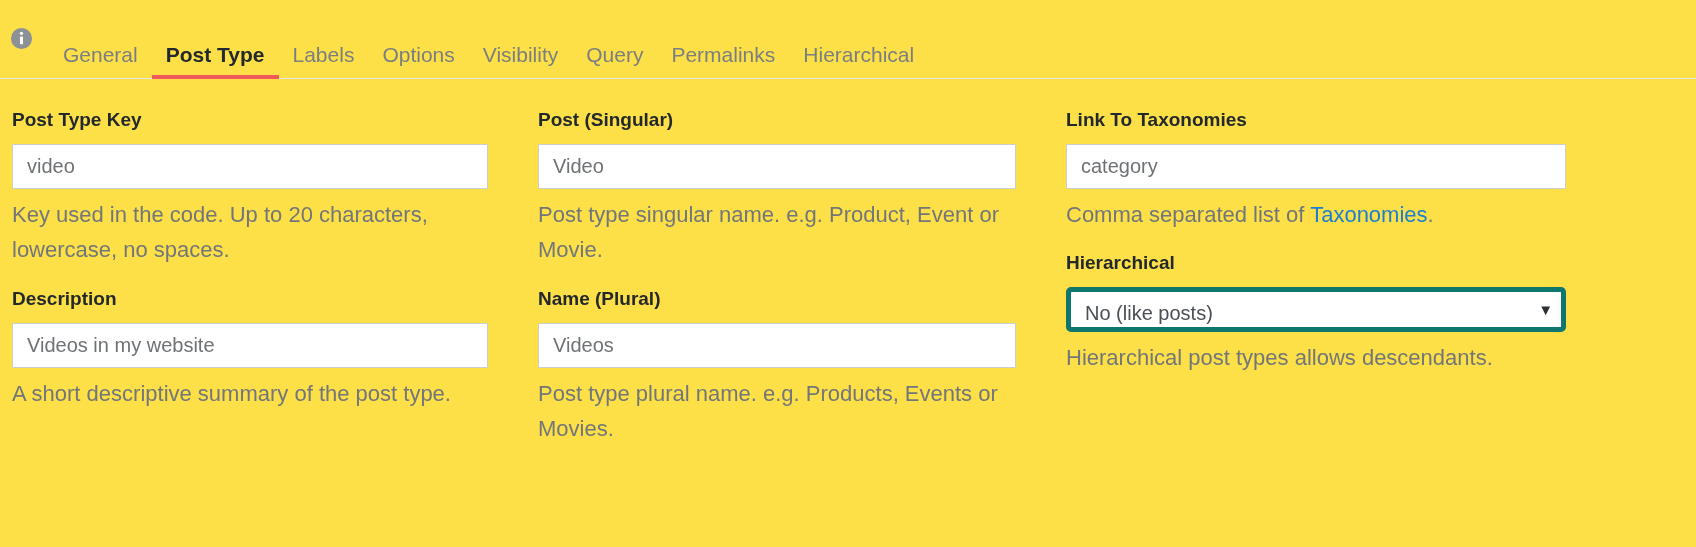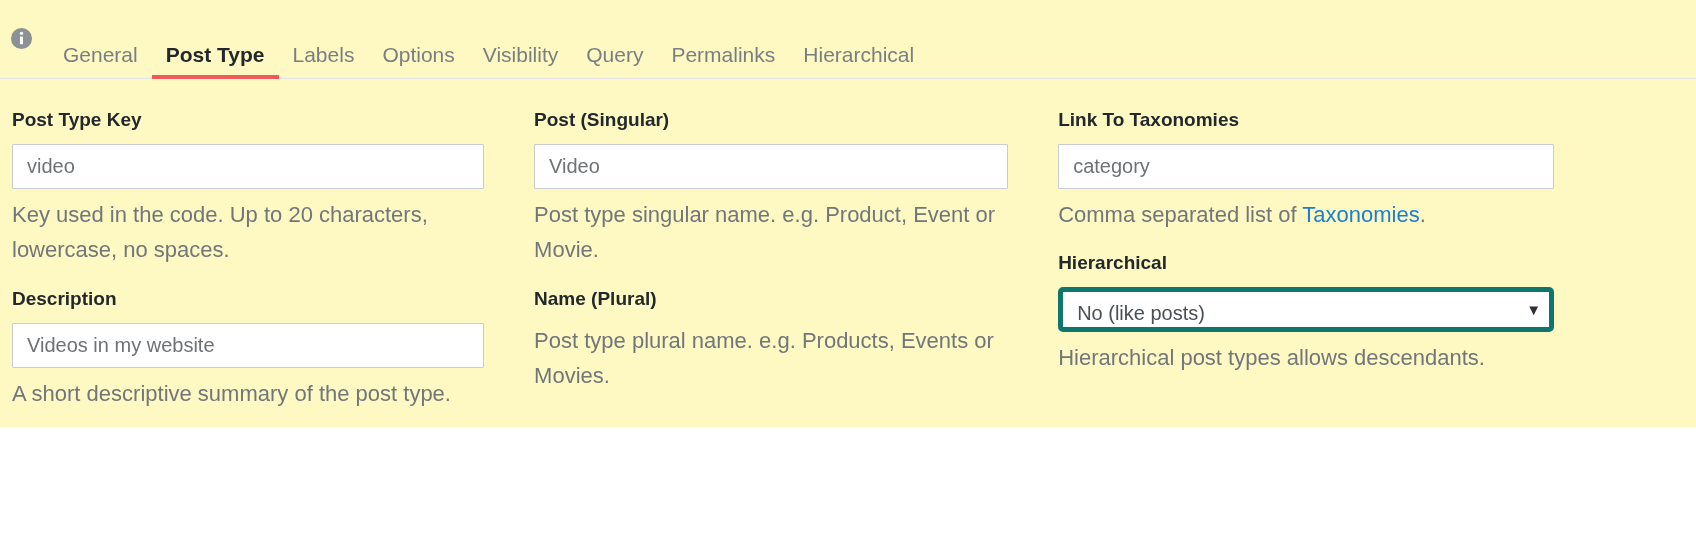--- a/index.html
+++ b/index.html
@@ -11,23 +11,23 @@
   body {
     width: 1696px;
     height: 547px;
     font-family: "Liberation Sans", sans-serif;
     color: #32373c;
     overflow: hidden;
   }
 
   .screen {
     width: 1696px;
-    height: 427px;
+    height: 547px;
     position: relative;
-    background: #fef9c3;
+    background: #fde047;
     box-sizing: border-box;
   }
 
   
   .tabbar {
     height: 79px;
     border-bottom: 1px solid #e2e4e7;
     display: flex;
     align-items: flex-start;
     padding-left: 10px;
@@ -70,21 +70,21 @@
     left: 0;
     right: 0;
     bottom: 0;
     height: 4px;
     background: #f05a5a;
   }
 
   
   .form {
     display: flex;
-    padding: 28px 12px 0 0;
+    padding: 28px 0 0 0;
     box-sizing: border-box;
   }
   .col {
     box-sizing: border-box;
   }
   .col-1 { width: 528px; padding-left: 12px; padding-right: 40px; }
   .col-2 { width: 528px; padding-left: 10px; padding-right: 40px; }
   .col-3 { width: 640px; padding-left: 10px; padding-right: 130px; }
 
   .field {
@@ -206,20 +206,21 @@
     <div class="col col-2">
 
       <div class="field">
         <label class="label">Post (Singular)</label>
         <input class="input" type="text" value="Video" style="">
         <p class="help">Post type singular name. e.g. Product, Event or Movie.</p>
       </div>
 
       <div class="field">
         <label class="label">Name (Plural)</label>
+        <input class="input" type="text" value="Videos" style="">
         <p class="help">Post type plural name. e.g. Products, Events or Movies.</p>
       </div>
 
     </div>
 
     <div class="col col-3">
 
       <div class="field">
         <label class="label">Link To Taxonomies</label>
         <input class="input" type="text" value="category" style="">

